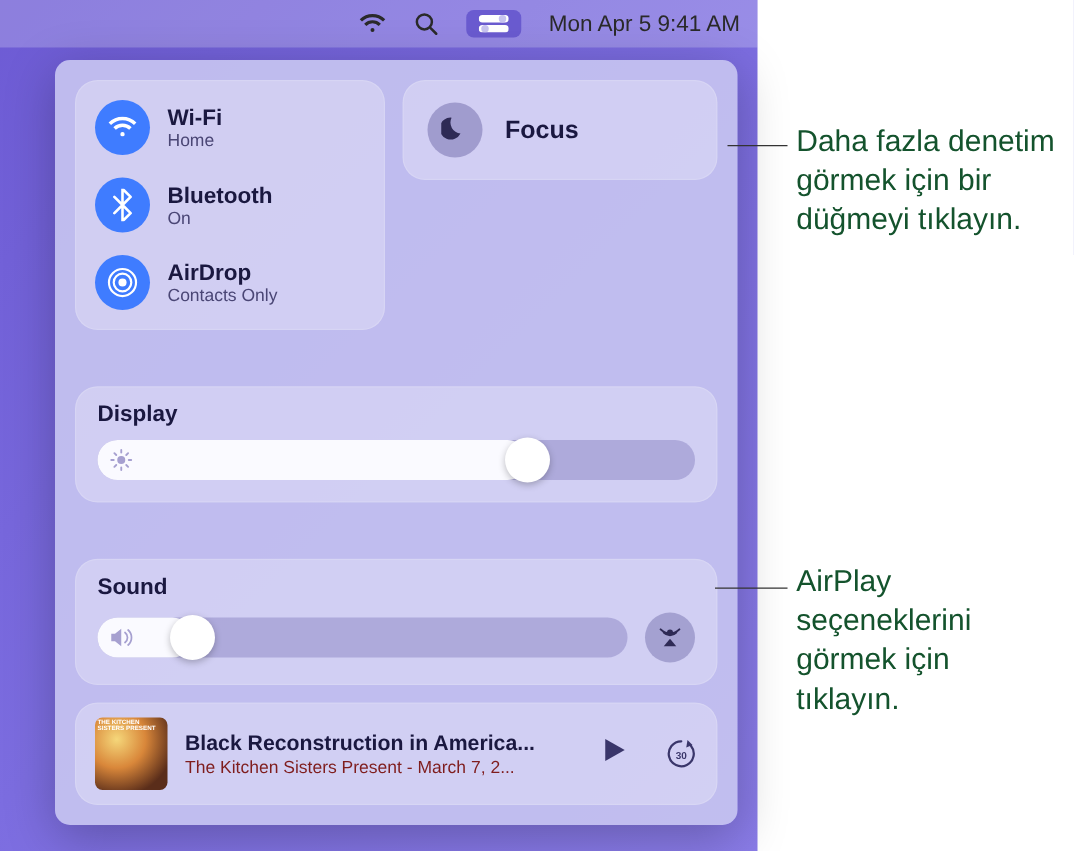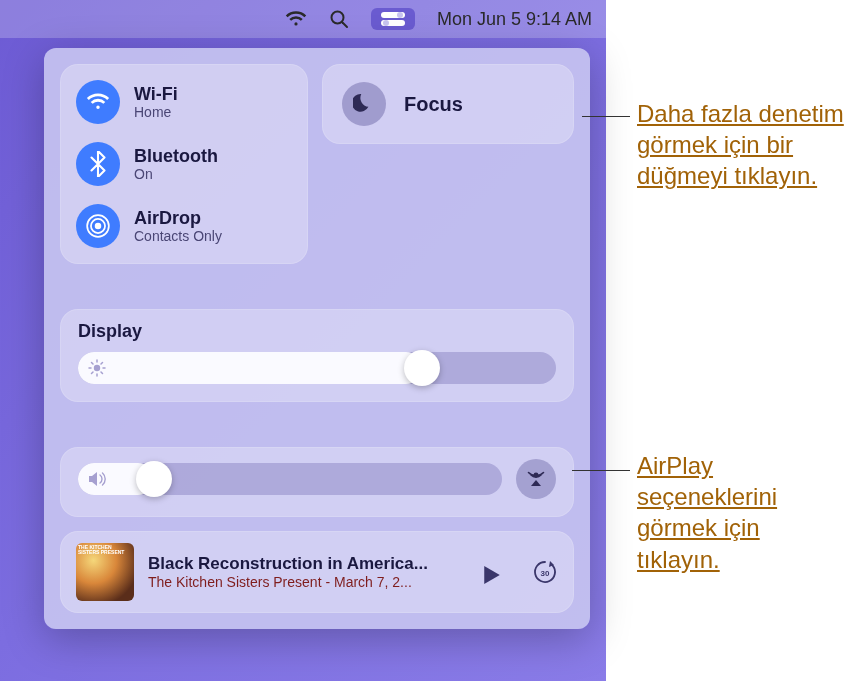--- a/index.html
+++ b/index.html
@@ -145,31 +145,30 @@
     flex-shrink:0;
   }
   .artwork-text {
     position:absolute; top:2px; left:2px; right:2px;
     font-size:5px; line-height:1; color:#fff; font-weight:700;
     text-align:left;
   }
   .np-text { flex:1; min-width:0; }
   .np-title { font-size:17px; font-weight:600; color:#1a1840; white-space:nowrap; overflow:hidden; text-overflow:ellipsis; }
   .np-sub   { font-size:14px; color:#7f1d1d; white-space:nowrap; overflow:hidden; text-overflow:ellipsis; }
-  .np-controls { display:flex; align-items:flex-end; gap:31px; }
+  .np-controls { display:flex; align-items:flex-start; gap:31px; }
   .np-btn { cursor:pointer; color:#3a366a; display:flex; }
 
   
   .callout {
     position:absolute;
     font-size:24px;
     line-height:1.3;
-    color:#a16207;
+    color:#14532d;
     font-weight:400;
-    text-decoration:underline;
   }
   .callout-line {
     position:absolute;
     height:1px;
     background:#333;
   }
 </style>
 </head>
 <body>
 
@@ -188,21 +187,21 @@
         </svg>
     </span>
     <span class="cc-pill">
       <svg width="24" height="14" viewBox="0 0 24 14">
           <rect x="0" y="0" width="24" height="6" rx="3" fill="#fff"></rect>
           <circle cx="19" cy="3" r="3" fill="#c7c3ef"></circle>
           <rect x="0" y="8" width="24" height="6" rx="3" fill="#fff"></rect>
           <circle cx="5" cy="11" r="3" fill="#c7c3ef"></circle>
         </svg>
     </span>
-    <span class="datetime">Mon Jun 5  9:14 AM</span>
+    <span class="datetime">Mon Apr 5  9:41 AM</span>
   </div>
 
   <div class="control-center">
 
     <div class="row1">
 
       <div class="panel conn-panel">
         <div class="conn-item">
           <div class="conn-icon">
             <svg width="24" height="18" viewBox="0 0 22 16">
@@ -270,20 +269,21 @@
                   <line x1="13" y1="5" x2="14.5" y2="3.5"></line>
                 </g>
               </svg>
           </span>
         </div>
         <div class="slider-knob" id="display-knob" style="left: 72%;"></div>
       </div>
     </div>
 
     <div class="panel slider-panel">
+      <div class="slider-title">Sound</div>
       <div class="sound-row">
         <div class="slider-track">
           <div class="slider-fill" id="sound-fill" style="width: 18%;">
             <span class="slider-icon">
               <svg width="20" height="16" viewBox="0 0 20 16">
                   <path d="M1 5h3l5-4v14l-5-4H1z" fill="#a6a0d0"></path>
                   <path d="M12 4a5 5 0 010 8M14.5 2a8 8 0 010 12" stroke="#a6a0d0" stroke-width="1.4" fill="none" stroke-linecap="round"></path>
                 </svg>
             </span>
           </div>

